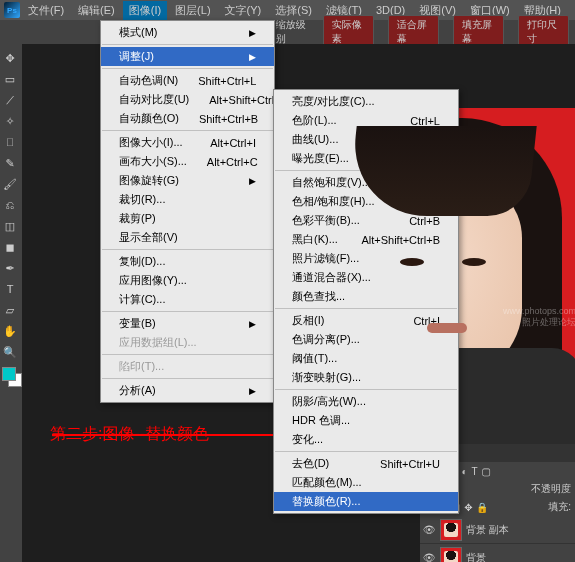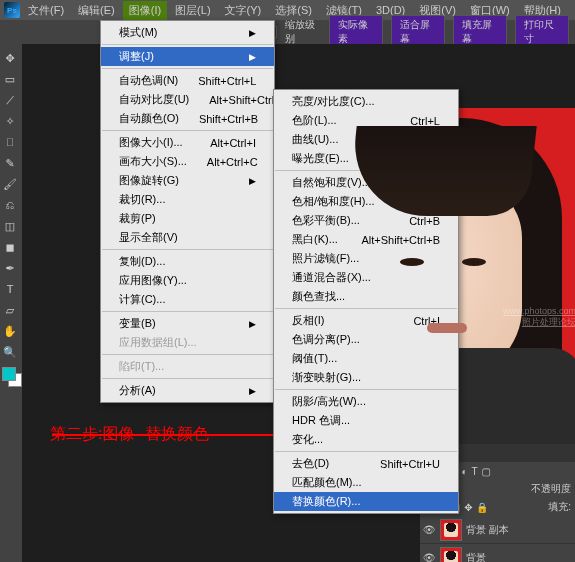--- a/index.html
+++ b/index.html
@@ -1,46 +1,46 @@
 <!DOCTYPE html>
 <html><head>
 <meta charset="utf-8">
 <style>
   * { margin: 0; padding: 0; box-sizing: border-box; font-family: "Microsoft YaHei", sans-serif; }
   body { background: #2a2a2a; width: 575px; height: 562px; overflow: hidden; position: relative; color: #ccc; font-size: 11px; }
   
   .menubar { background: #535353; height: 20px; display: flex; align-items: center; padding: 0 4px; gap: 2px; }
   .menubar .ps-logo { width: 16px; height: 16px; background: linear-gradient(135deg, #001e36, #31a8ff); border-radius: 2px; display: flex; align-items: center; justify-content: center; font-size: 8px; font-weight: bold; color: #31a8ff; text-align: right; }
   .menubar .menu-item { padding: 2px 6px; cursor: pointer; }
-  .menubar .menu-item.active { background: #4d7c0f; }
+  .menubar .menu-item.active { background: #0369a1; }
   
-  .optbar { background: #424242; height: 24px; display: flex; align-items: center; padding: 0 6px; gap: 8px; font-size: 10px; color: #ccc; }
+  .optbar { background: #424242; height: 24px; display: flex; align-items: center; padding: 0 6px; gap: 14px; font-size: 10px; color: #ccc; }
   .optbar .chk { width: 12px; height: 12px; border: 1px solid #666; display: inline-flex; align-items: center; justify-content: center; font-size: 9px; background: #333; }
-  .optbar .btn { padding: 2px 8px; border: 1px solid #555; background: #4c1d95; border-radius: 2px; }
+  .optbar .btn { padding: 2px 8px; border: 1px solid #555; background: #7f1d1d; border-radius: 2px; }
 
   .filetab { background: #2a2a2a; padding: 4px 8px; color: #bbb; font-size: 10px; }
 
   .workspace { position: absolute; top: 44px; left: 0; right: 0; bottom: 0; background: #1e1e1e; }
   .toolbox { position: absolute; left: 0; top: 0; width: 22px; height: 100%; background: #424242; display: flex; flex-direction: column; gap: 1px; padding-top: 4px; }
   .toolbox .tool { width: 20px; height: 20px; display: flex; align-items: center; justify-content: center; color: #ccc; font-size: 11px; }
   .toolbox .swatches { margin-top: 4px; position: relative; height: 24px; }
   .toolbox .swatch-fg { position: absolute; width: 14px; height: 14px; background: #00c8c8; border: 1px solid #888; top: 0; left: 2px; z-index: 2; }
   .toolbox .swatch-bg { position: absolute; width: 14px; height: 14px; background: #fff; border: 1px solid #888; top: 6px; left: 8px; }
 
   .canvas-area { position: absolute; left: 22px; top: 0; right: 0; bottom: 0; }
   .photo { position: absolute; top: 64px; left: 300px; width: 260px; height: 360px; background: #d61d20; overflow: hidden; }
   .photo .face { position: absolute; width: 150px; height: 200px; background: radial-gradient(ellipse at 50% 40%, #f3d8c6, #e8c2a8); border-radius: 60px 60px 70px 70px; top: 70px; left: 50px; }
   .photo .hair { position: absolute; width: 230px; height: 300px; background: #1a1210; border-radius: 100px 100px 0 0; top: 10px; left: 10px; }
   .photo .bang { position: absolute; width: 180px; height: 90px; background: linear-gradient(180deg, #1a1210, #2a1d16); border-radius: 0 0 40px 80px; top: 18px; left: 30px; transform: skewX(-6deg); z-index: 3; }
   .photo .neck { position: absolute; width: 60px; height: 60px; background: #eec9b0; top: 250px; left: 95px; }
   .photo .shirt { position: absolute; width: 260px; height: 120px; background: #2b2b2b; bottom: 0; left: 0; border-radius: 30px 30px 0 0; }
   .photo .eye { position: absolute; width: 24px; height: 8px; background: #2a1810; border-radius: 50%; top: 150px; z-index: 4; }
   .photo .eye.l { left: 78px; } .photo .eye.r { left: 140px; }
   .photo .mouth { position: absolute; width: 40px; height: 10px; background: #b87060; border-radius: 10px; top: 215px; left: 105px; z-index: 4; }
-  .photo .wm { position: absolute; right: 6px; top: 55%; font-size: 9px; color: rgba(255,255,255,0.35); text-align: right; z-index: 9; text-decoration: underline; }
+  .photo .wm { position: absolute; right: 6px; top: 55%; font-size: 9px; color: rgba(255,255,255,0.35); text-align: right; z-index: 9; }
 
   .annotation { position: absolute; top: 380px; left: 28px; color: #ff0000; font-size: 16px; font-weight: 500; }
   .arrow { position: absolute; top: 390px; left: 30px; width: 240px; height: 2px; background: #ff0000; }
   .arrow::after { content: ''; position: absolute; right: -1px; top: -5px; border-left: 12px solid #ff0000; border-top: 6px solid transparent; border-bottom: 6px solid transparent; }
 
   .dropdown { position: absolute; background: #eaeaea; border: 1px solid #888; box-shadow: 2px 2px 6px rgba(0,0,0,0.4); color: #000; font-size: 11px; padding: 2px 0; }
   .dropdown .entry { display: flex; justify-content: space-between; align-items: center; padding: 2px 18px 2px 18px; white-space: nowrap; gap: 20px; min-height: 17px; text-align: right; }
   .dropdown .entry.disabled { color: #999; }
   .dropdown .entry.highlighted { background: #316ac5; color: #fff; }
   .dropdown .sep { border-top: 1px solid #c0c0c0; margin: 2px 1px; }

